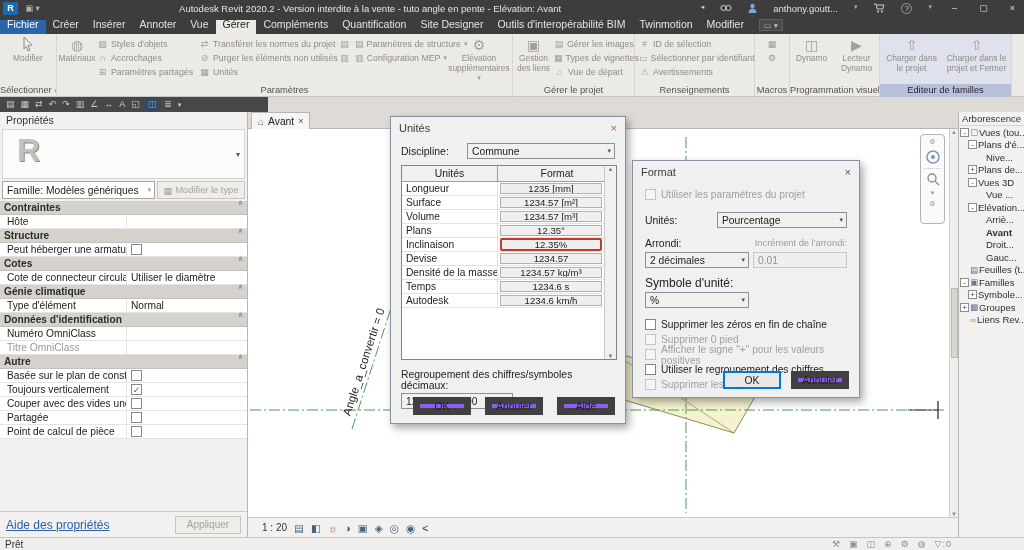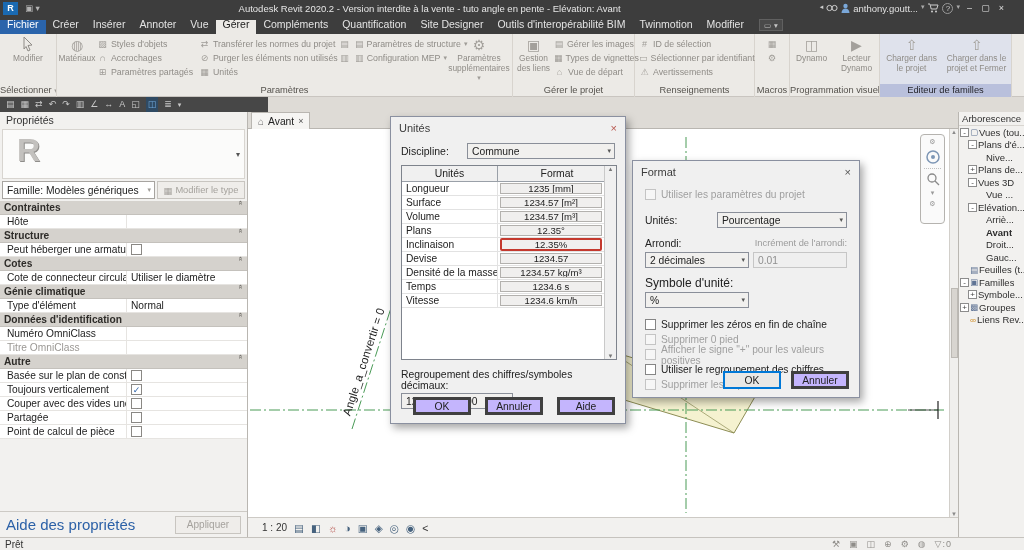--- a/index.html
+++ b/index.html
@@ -3,21 +3,21 @@
 <meta charset="utf-8">
 <style>
 *{box-sizing:border-box;margin:0;padding:0}
 html,body{width:1024px;height:550px}
 body{position:relative;font-family:"Liberation Sans","DejaVu Sans",sans-serif;font-size:11px;background:#eceae6;overflow:hidden;color:#222}
 
 .titlebar{position:absolute;left:0;top:0;width:1024px;height:16px;background:#3d3d3d;display:flex;align-items:center;font-size:9.5px;color:#ddd;z-index:80}
 .revit-logo{width:15px;height:13px;background:#1a6ab2;color:#fff;font-weight:bold;font-size:9px;display:flex;align-items:center;justify-content:center;margin-left:3px}
 .tb-mini{color:#b5b5b5;font-size:8.5px;margin-left:7px}
 .tb-title{flex:1;text-align:center;color:#e6e6e6;white-space:nowrap;overflow:hidden}
-.tb-right{display:flex;gap:3px;margin-right:16px;color:#ccc}
+.tb-right{display:flex;gap:16px;margin-right:5px;color:#ccc}
 .tb-user{color:#e0e0e0}
 .winbtn{width:13px;text-align:center;font-size:9px;color:#e0e0e0}
 .tb-ico svg{display:block}
 
 .tabbar{position:absolute;left:0;top:16px;width:1024px;height:18px;background:#3d3d3d;display:flex;align-items:flex-end;color:#e3e3e3;font-size:10.5px;z-index:79}
 .rtab{padding:2px 7px 8px;height:14px;display:flex;align-items:center;white-space:nowrap}
 .rtab.fichier{background:#2a64ab;color:#fff}
 .rtab.active{background:#eceae6;color:#1b1b1b}
 .ribbon-cycle{margin:0 0 3px 8px;color:#c5c5c5;font-size:7.5px;background:#4a4a4a;border:1px solid #606060;padding:0 4px;height:12px;display:flex;align-items:center;gap:3px}
 
@@ -50,21 +50,21 @@
 .grid{margin-top:1px}
 .prow{display:flex;height:14px;font-size:10.2px;border-bottom:1px solid #e6e4e1;background:#fff}
 .prow .lab{width:127px;padding-left:7px;color:#222;white-space:nowrap;overflow:hidden;border-right:1px solid #e6e4e1;line-height:13px}
 .prow .lab.muted{color:#9b9894}
 .prow .val{flex:1;padding-left:4px;line-height:13px;color:#222;white-space:nowrap;overflow:hidden}
 .phead{display:flex;height:14px;background:#d5d2cd;border-bottom:1px solid #c4c1bc;font-size:10.2px;font-weight:bold;color:#2e2c29}
 .phead .lab{flex:1;padding-left:4px;line-height:14px}
 .phead .cx{width:14px;color:#55524d;font-weight:normal;font-size:8px;line-height:14px;transform:rotate(90deg)}
 .cb{width:11px;height:11px;border:1px solid #8a8884;background:#fff;display:inline-block;margin-top:1px;font-size:9px;line-height:10px;text-align:center;color:#2c61a7}
 .props-foot{position:absolute;left:0;bottom:0;width:100%;height:26px;border-top:1px solid #cdcac5;display:flex;align-items:center;justify-content:space-between;padding:0 6px}
-.helplink{color:#2c61a7;font-size:15px;}
+.helplink{color:#2c61a7;font-size:12px;text-decoration:underline}
 .applybtn{width:66px;height:18px;background:#efedea;border:1px solid #c8c5c0;color:#a5a29d;font-size:10px;display:flex;align-items:center;justify-content:center}
 
 .drawing{position:absolute;left:248px;top:112px;width:710px;height:425px;background:#fff}
 .viewtabs{position:absolute;left:0;top:0;width:710px;height:17px;background:#dedbd6;border-bottom:1px solid #b9b6b1;display:flex}
 .vtab{margin-left:3px;height:17px;background:#f6f5f3;border:1px solid #b9b6b1;border-bottom:none;display:flex;align-items:center;gap:4px;padding:0 6px;font-size:10.3px;color:#222}
 .vtab .hico{color:#6b6b6b;font-size:10px}
 .vtab .xico{color:#555;font-size:9px}
 .canvas-svg{position:absolute;left:0;top:17px}
 .rotlabel{position:absolute;left:104px;top:293px;z-index:5;font-size:11.5px;color:#1c1c1c;white-space:nowrap;transform:rotate(-72deg);transform-origin:0 100%}
 .navbar{position:absolute;right:13px;top:22px;width:25px;height:90px;background:#fafafa;border:1px solid #b5b3af;border-radius:4px;display:flex;flex-direction:column;align-items:center;padding-top:3px;gap:3px;z-index:6}
@@ -102,21 +102,21 @@
 .uc2{flex:1}
 .urow{display:flex;height:14px;border-bottom:1px solid #e2e2e2;font-size:10.2px}
 .urow .n{width:96px;padding-left:4px;line-height:13px;border-right:1px solid #e2e2e2;white-space:nowrap;overflow:hidden}
 .urow .f{flex:1;padding:1px 14px 1px 2px}
 .fbtn{height:11px;background:#f0efee;border:1px solid #b3b1ae;font-size:9.6px;line-height:10px;text-align:center;color:#222;white-space:nowrap;overflow:hidden}
 .fbtn.red{border:2px solid #c4392e;border-radius:2px;height:13px;line-height:9px;margin-top:-1px}
 .uscroll{position:absolute;right:0;top:0;width:12px;height:193px;background:#f0f0f0;border-left:1px solid #c9c9c9;display:flex;flex-direction:column;justify-content:space-between;align-items:center;font-size:6px;color:#777}
 .grp-label{margin:9px 10px 2px;font-size:10.4px;color:#222}
 .grp-combo{margin-left:10px;width:112px}
 .dlg-btns{position:absolute;right:10px;bottom:8px;display:flex;gap:14px}
-.dbtn{width:58px;height:18px;background:#c4b5fd;border:3px solid #404040;font-size:10.3px;display:flex;align-items:center;justify-content:center;color:#222}
+.dbtn{width:58px;height:18px;background:#8b5cf6;border:7px solid #404040;font-size:10.3px;display:flex;align-items:center;justify-content:center;color:#222}
 .dbtn.focus{border:2px solid #0078d7;background:#e9e8e6}
 
 .format-dlg{left:632px;top:160px;width:228px;height:238px;z-index:60}
 .fd-row{display:flex;align-items:center;margin:0 12px;font-size:10.4px}
 .fd-label{font-size:12px;color:#222;margin:8px 12px 2px}
 .cbrow{display:flex;align-items:center;gap:5px;margin:0 12px;font-size:10.2px;color:#1c1c1c;height:15px}
 .cbrow.dis{color:#9f9f9f}
 .cbx{width:11px;height:11px;border:1px solid #858585;background:#fff;flex:none}
 .cbrow.dis .cbx{border-color:#c4c4c4;background:#f6f6f6}
 .inc-box{background:#efefef;border:1px solid #c6c6c6;color:#8f8f8f;height:16px;font-size:10.3px;line-height:15px;padding-left:4px}
@@ -246,21 +246,21 @@
             <span class="chev">▾</span>
           </div>
         <div class="smallrow">
             <span class="sicon">▥</span>
             <span>Configuration MEP</span> 
             <span class="chev">▾</span>
           </div>
       </div>
       <div class="bigbtn" style="width:64px">
         <span class="bicon">⚙</span>
-        <span>Paramètres supplémentaires</span>
+        <span>Elévation supplémentaires</span>
         <span class="chev">▾</span>
       </div>
     </div>
     <div class="glabel">Paramètres</div>
   </div>
 
   <div class="rgroup" style="left:513px;width:122px">
     <div class="gbody">
       <div class="bigbtn" style="width:42px">
         <span class="bicon">▣</span>
@@ -653,21 +653,21 @@
           <div class="fbtn">1234.57 kg/m³</div>
         </span>
       </div>
     <div class="urow">
         <span class="n">Temps</span>
         <span class="f">
           <div class="fbtn">1234.6 s</div>
         </span>
       </div>
     <div class="urow">
-        <span class="n">Vitesse</span>
+        <span class="n">Autodesk</span>
         <span class="f">
           <div class="fbtn">1234.6 km/h</div>
         </span>
       </div>
     <div class="uscroll">
       <span>▲</span>
       <span>▼</span>
     </div>
   </div>
   <div class="grp-label">Regroupement des chiffres/symboles décimaux:</div>

